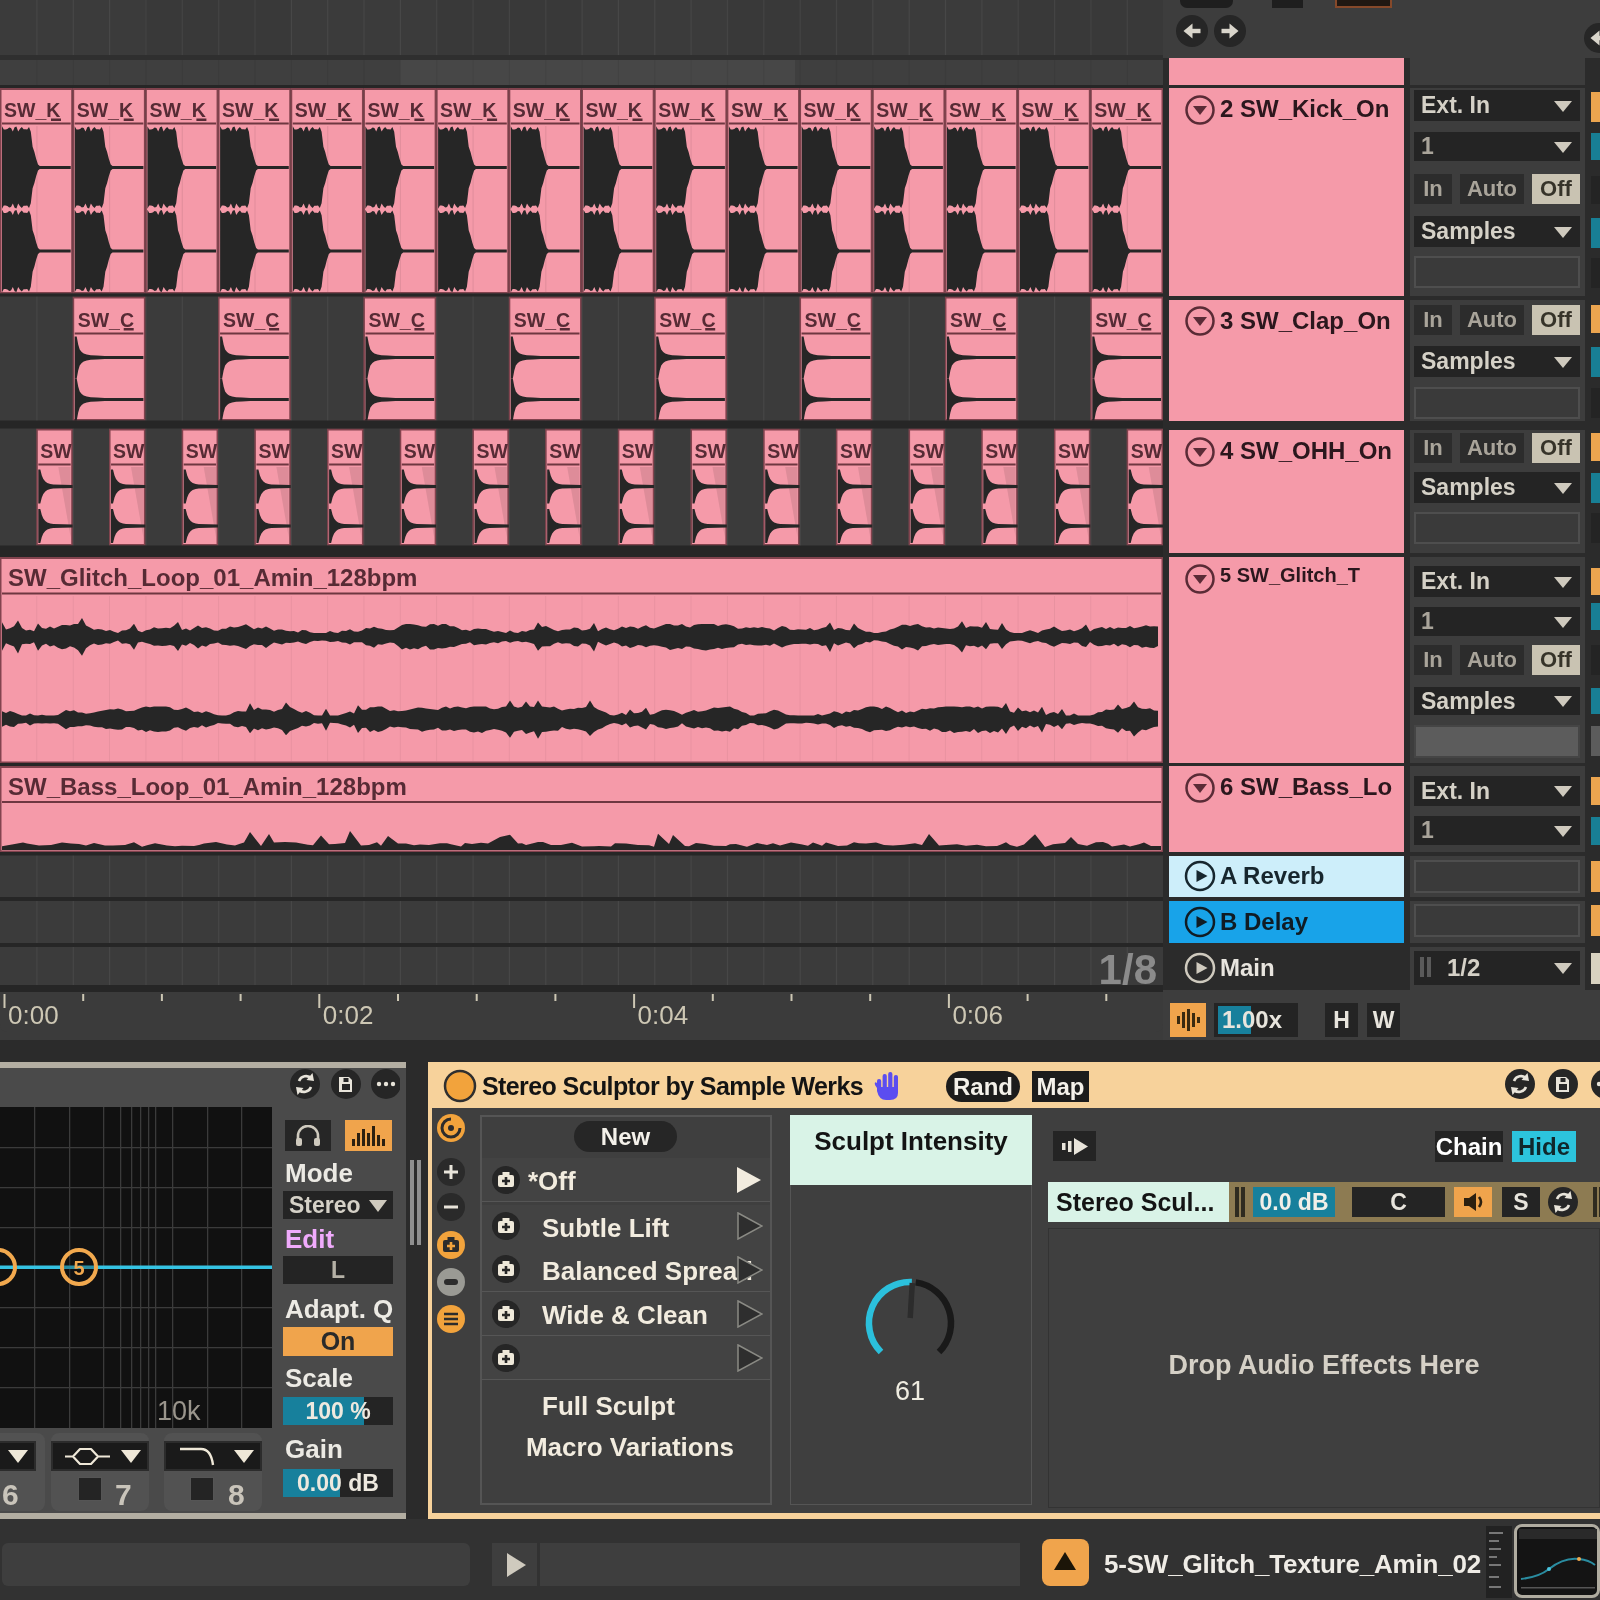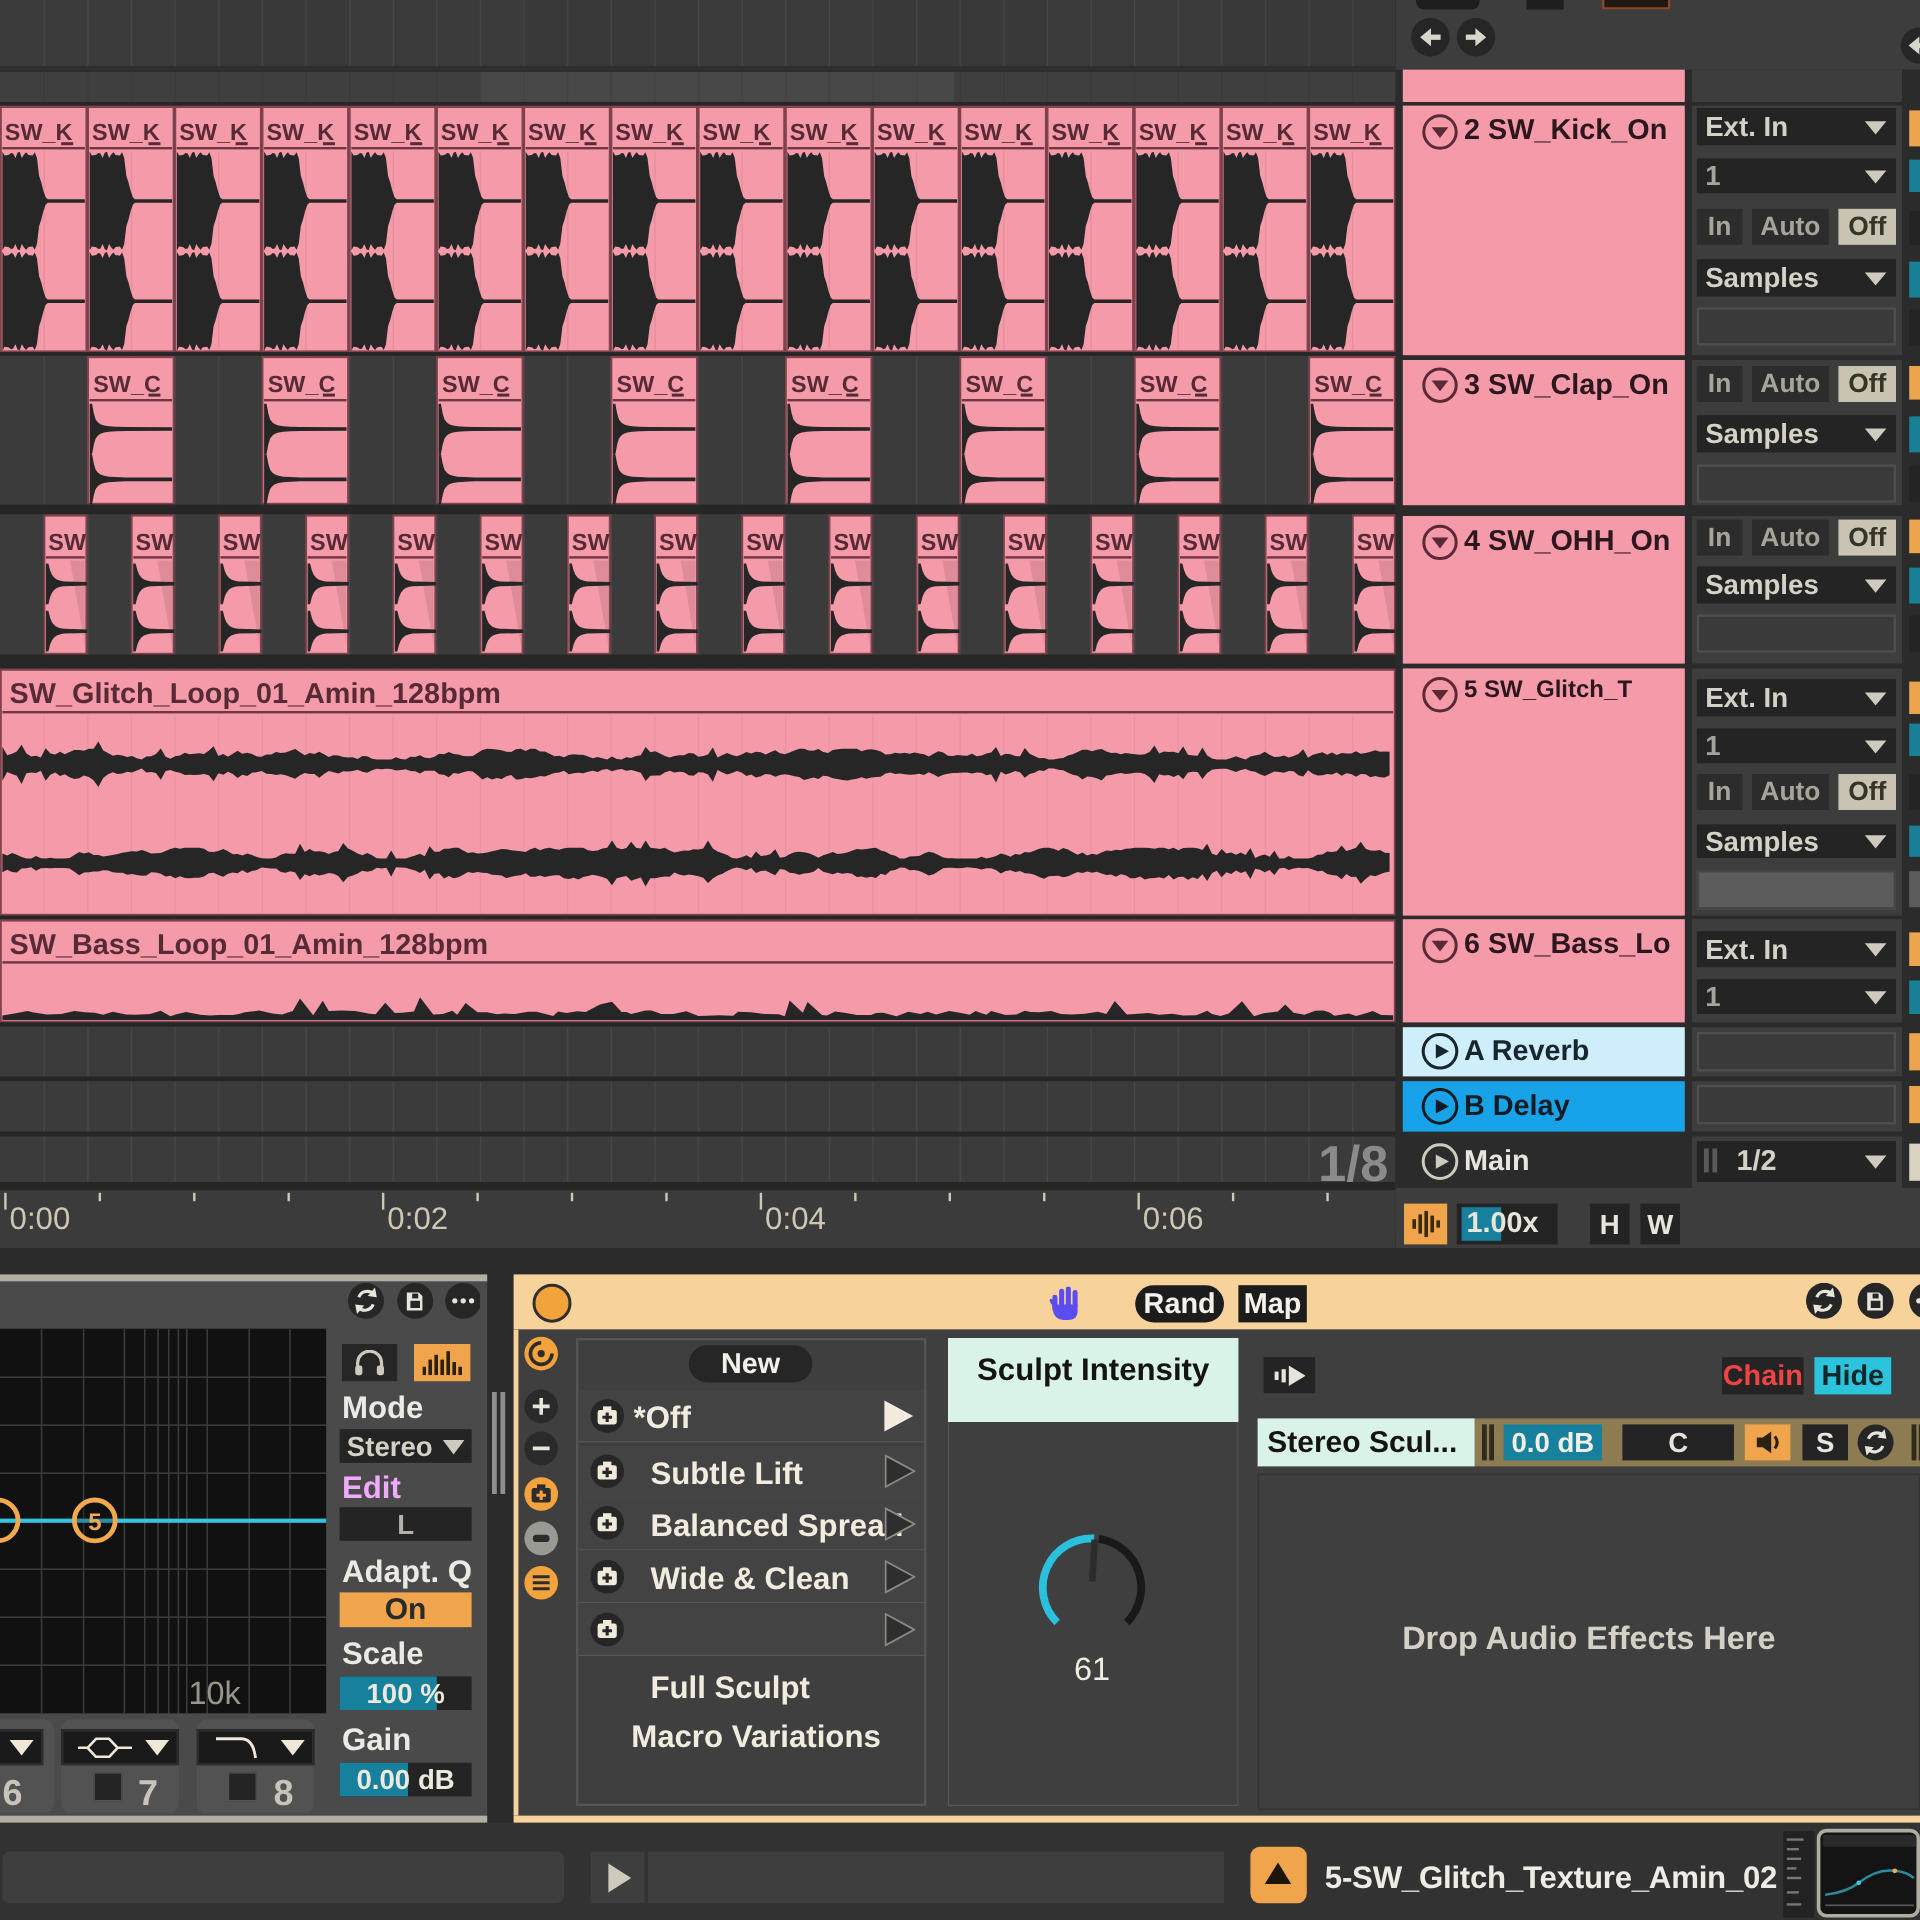--- a/index.html
+++ b/index.html
@@ -695,20 +695,21 @@
 <div class="abs" style="left:283px;top:1469px;width:57px;height:28px;background:#17809c;"></div>
 <div class="abs" style="left:283px;top:1469px;width:110px;height:28px;background:transparent;color:#eee9df;font-weight:bold;font-size:23px;line-height:28px;text-align:center;">0.00 dB</div>
 <div class="abs" style="left:410px;top:1160px;width:4px;height:85px;background:#8f8f8f;"></div>
 <div class="abs" style="left:417px;top:1160px;width:4px;height:85px;background:#8f8f8f;"></div>
 <div class="abs" style="left:428px;top:1062px;width:1172px;height:46px;background:#f7d29b;"></div>
 <div class="abs" style="left:428px;top:1108px;width:1172px;height:405px;background:#3f3f3f;border-left:4px solid #f7d29b;"></div>
 <div class="abs" style="left:428px;top:1513px;width:1172px;height:6px;background:#f7d29b;"></div>
 <svg class="abs" style="left:443px;top:1069px" width="34" height="34" viewBox="0 0 34 34">
       <circle cx="17" cy="17" r="15" fill="#f2a33c" stroke="#2f2f2f" stroke-width="2.5"></circle>
     </svg>
+<div class="abs" style="left:482px;top:1072px;width:395px;height:32px;color:#141414;font-weight:bold;font-size:25px;letter-spacing:-0.6px;white-space:nowrap;">Stereo Sculptor by Sample Werks</div>
 <svg class="abs" style="left:874px;top:1071px" width="28" height="30" viewBox="0 0 28 30">
       <g fill="#5b4df0">
         <rect x="3" y="8" width="4.2" height="12" rx="2"></rect>
         <rect x="8.6" y="3" width="4.2" height="16" rx="2"></rect>
         <rect x="14.2" y="1" width="4.2" height="18" rx="2"></rect>
         <rect x="19.8" y="4" width="4.2" height="15" rx="2"></rect>
         <path d="M3 16 H24 V22 Q24 29 16 29 H12 Q5 29 3 20 Z"></path>
         <path d="M1 14 Q0 10 3 12 L7 16 L5 20 Z"></path>
       </g>
     </svg>
@@ -823,21 +824,21 @@
     </svg>
 <div class="abs" style="left:860px;top:1376px;width:100px;height:30px;color:#efece0;font-size:27px;text-align:center;">61</div>
 <div class="abs" style="left:1053px;top:1131px;width:43px;height:30px;background:#242424;color:#fff;font-weight:bold;font-size:23px;line-height:30px;text-align:center;"></div>
 <svg class="abs" style="left:1062px;top:1138px" width="26" height="17" viewBox="0 0 26 17">
       <g fill="#e8e4da">
         <rect x="0" y="5" width="3.5" height="7"></rect>
         <rect x="6" y="3" width="3.5" height="11"></rect>
         <polygon points="12,0 26,8.5 12,17"></polygon>
       </g>
     </svg>
-<div class="abs" style="left:1435px;top:1131px;width:68px;height:31px;background:#242424;color:#ef4444;font-weight:bold;font-size:24px;line-height:31px;text-align:center;">Chain</div>
+<div class="abs" style="left:1435px;top:1131px;width:68px;height:31px;background:#242424;color:#ffffff;font-weight:bold;font-size:24px;line-height:31px;text-align:center;">Chain</div>
 <div class="abs" style="left:1512px;top:1131px;width:64px;height:31px;background:#2cc4dd;color:#10282c;font-weight:bold;font-size:24px;line-height:31px;text-align:center;">Hide</div>
 <div class="abs" style="left:1048px;top:1182px;width:181px;height:40px;background:#d9f3e7;color:#141414;font-weight:bold;font-size:25px;line-height:40px;padding-left:8px;">Stereo Scul...</div>
 <div class="abs" style="left:1229px;top:1182px;width:371px;height:40px;background:#8d7b52;"></div>
 <div class="abs" style="left:1235px;top:1187px;width:3.5px;height:30px;background:#2f2b20;"></div>
 <div class="abs" style="left:1241px;top:1187px;width:3.5px;height:30px;background:#2f2b20;"></div>
 <div class="abs" style="left:1253px;top:1187px;width:82px;height:30px;background:#17809c;color:#f2efe8;font-weight:bold;font-size:23px;line-height:30px;text-align:center;">0.0 dB</div>
 <div class="abs" style="left:1352px;top:1187px;width:93px;height:30px;background:#242424;color:#e8e5dd;font-weight:bold;font-size:23px;line-height:30px;text-align:center;">C</div>
 <div class="abs" style="left:1454px;top:1187px;width:38px;height:30px;background:#f0a44c;color:#222;font-weight:bold;font-size:23px;line-height:30px;text-align:center;"></div>
 <svg class="abs" style="left:1462px;top:1192px" width="22" height="20" viewBox="0 0 22 20">
       <path d="M2 6 H7 L14 1 V19 L7 14 H2 Z" fill="#2c2010"></path>

